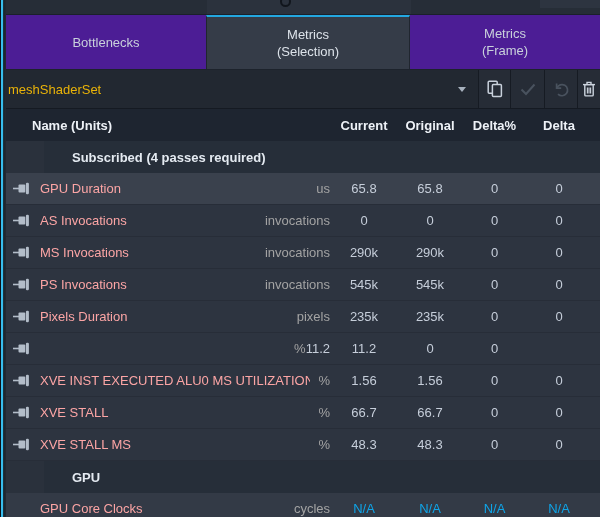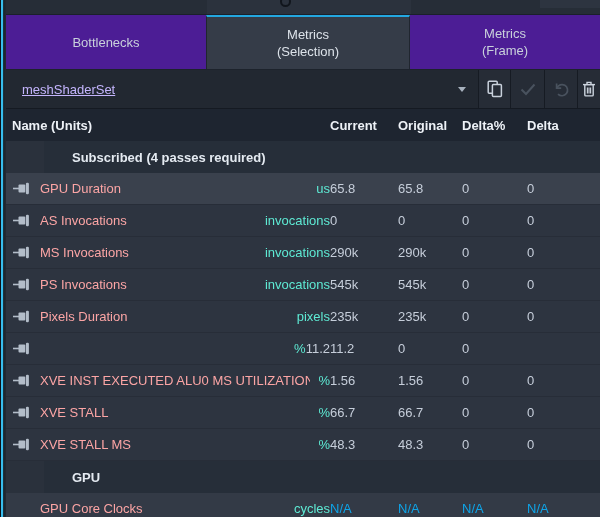--- a/index.html
+++ b/index.html
@@ -26,43 +26,43 @@
   .tab{display:flex;align-items:center;justify-content:center;text-align:center;
     white-space:pre-line;line-height:17px;color:#c9d1db;cursor:default;}
   .tab-bottlenecks{width:200px;margin-left:6px;}
   .tab-active{width:204px;background:#353c48;border-top:2px solid #23a7e0;
     border-left:1px solid #20262f;border-right:1px solid #20262f;color:#dde3ea;box-sizing:border-box;}
   .tab-frame{flex:1;}
 
   
   .toolbar{display:flex;height:38px;background:#262c36;border-bottom:1px solid #151a22;align-items:stretch;}
   .combobox{flex:1;display:flex;align-items:center;background:#222831;border-right:1px solid #161b23;}
-  .combobox-value{padding-left:22px;color:#c4b5fd;flex:1;text-decoration:underline;}
+  .combobox-value{padding-left:8px;color:#eab308;flex:1;}
   .caret{width:0;height:0;border-left:4px solid transparent;border-right:4px solid transparent;
     border-top:5px solid #a7b1bd;margin-right:12px;}
   .tool-btn{display:flex;align-items:center;justify-content:center;border-right:1px solid #161b23;}
   .btn-copy{width:31px;}
   .btn-apply{width:33px;}
   .btn-undo{width:32px;}
   .btn-delete{width:22px;border-right:none;}
 
   
   .grid-row{display:grid;grid-template-columns:40px minmax(0,1fr) max-content 68px 64px 65px 64px;
     padding-right:9px;align-items:center;height:32px;box-sizing:border-box;}
   .table-header{background:#1e2530;color:#eef2f7;font-weight:bold;}
-  .table-header .hname{grid-column:1/4;padding-left:12px;}
-  .num{text-align:left;}
+  .table-header .hname{grid-column:1/4;padding-left:32px;}
+  .num{text-align:center;}
   .section-row{height:32px;display:flex;align-items:center;padding-left:28px;background:#262e39;
     color:#e4eaf1;font-weight:bold;box-sizing:border-box;margin-left:44px;}
   .metric-row{background:#2d3440;border-bottom:1px solid #272d38;color:#c6ceda;}
   .metric-row.hl-strong{background:#3a414d;}
   .metric-row.hl-soft{background:#333a46;}
   .pin-cell{display:flex;align-items:center;justify-content:center;padding-left:2px;}
   .cell.name{white-space:nowrap;overflow:hidden;color:#fca5a5;}
-  .cell.unit{text-align:right;color:#5eead4;padding-left:8px;}
+  .cell.unit{text-align:right;color:#a3a3a3;padding-left:8px;}
   .dim{color:#0ea5e9;}
   svg{display:block;}
 </style>
 </head>
 <body>
 
 <div class="left-edge"></div>
 
 <div class="top-strip">
   <div class="above-active-tab"></div>

